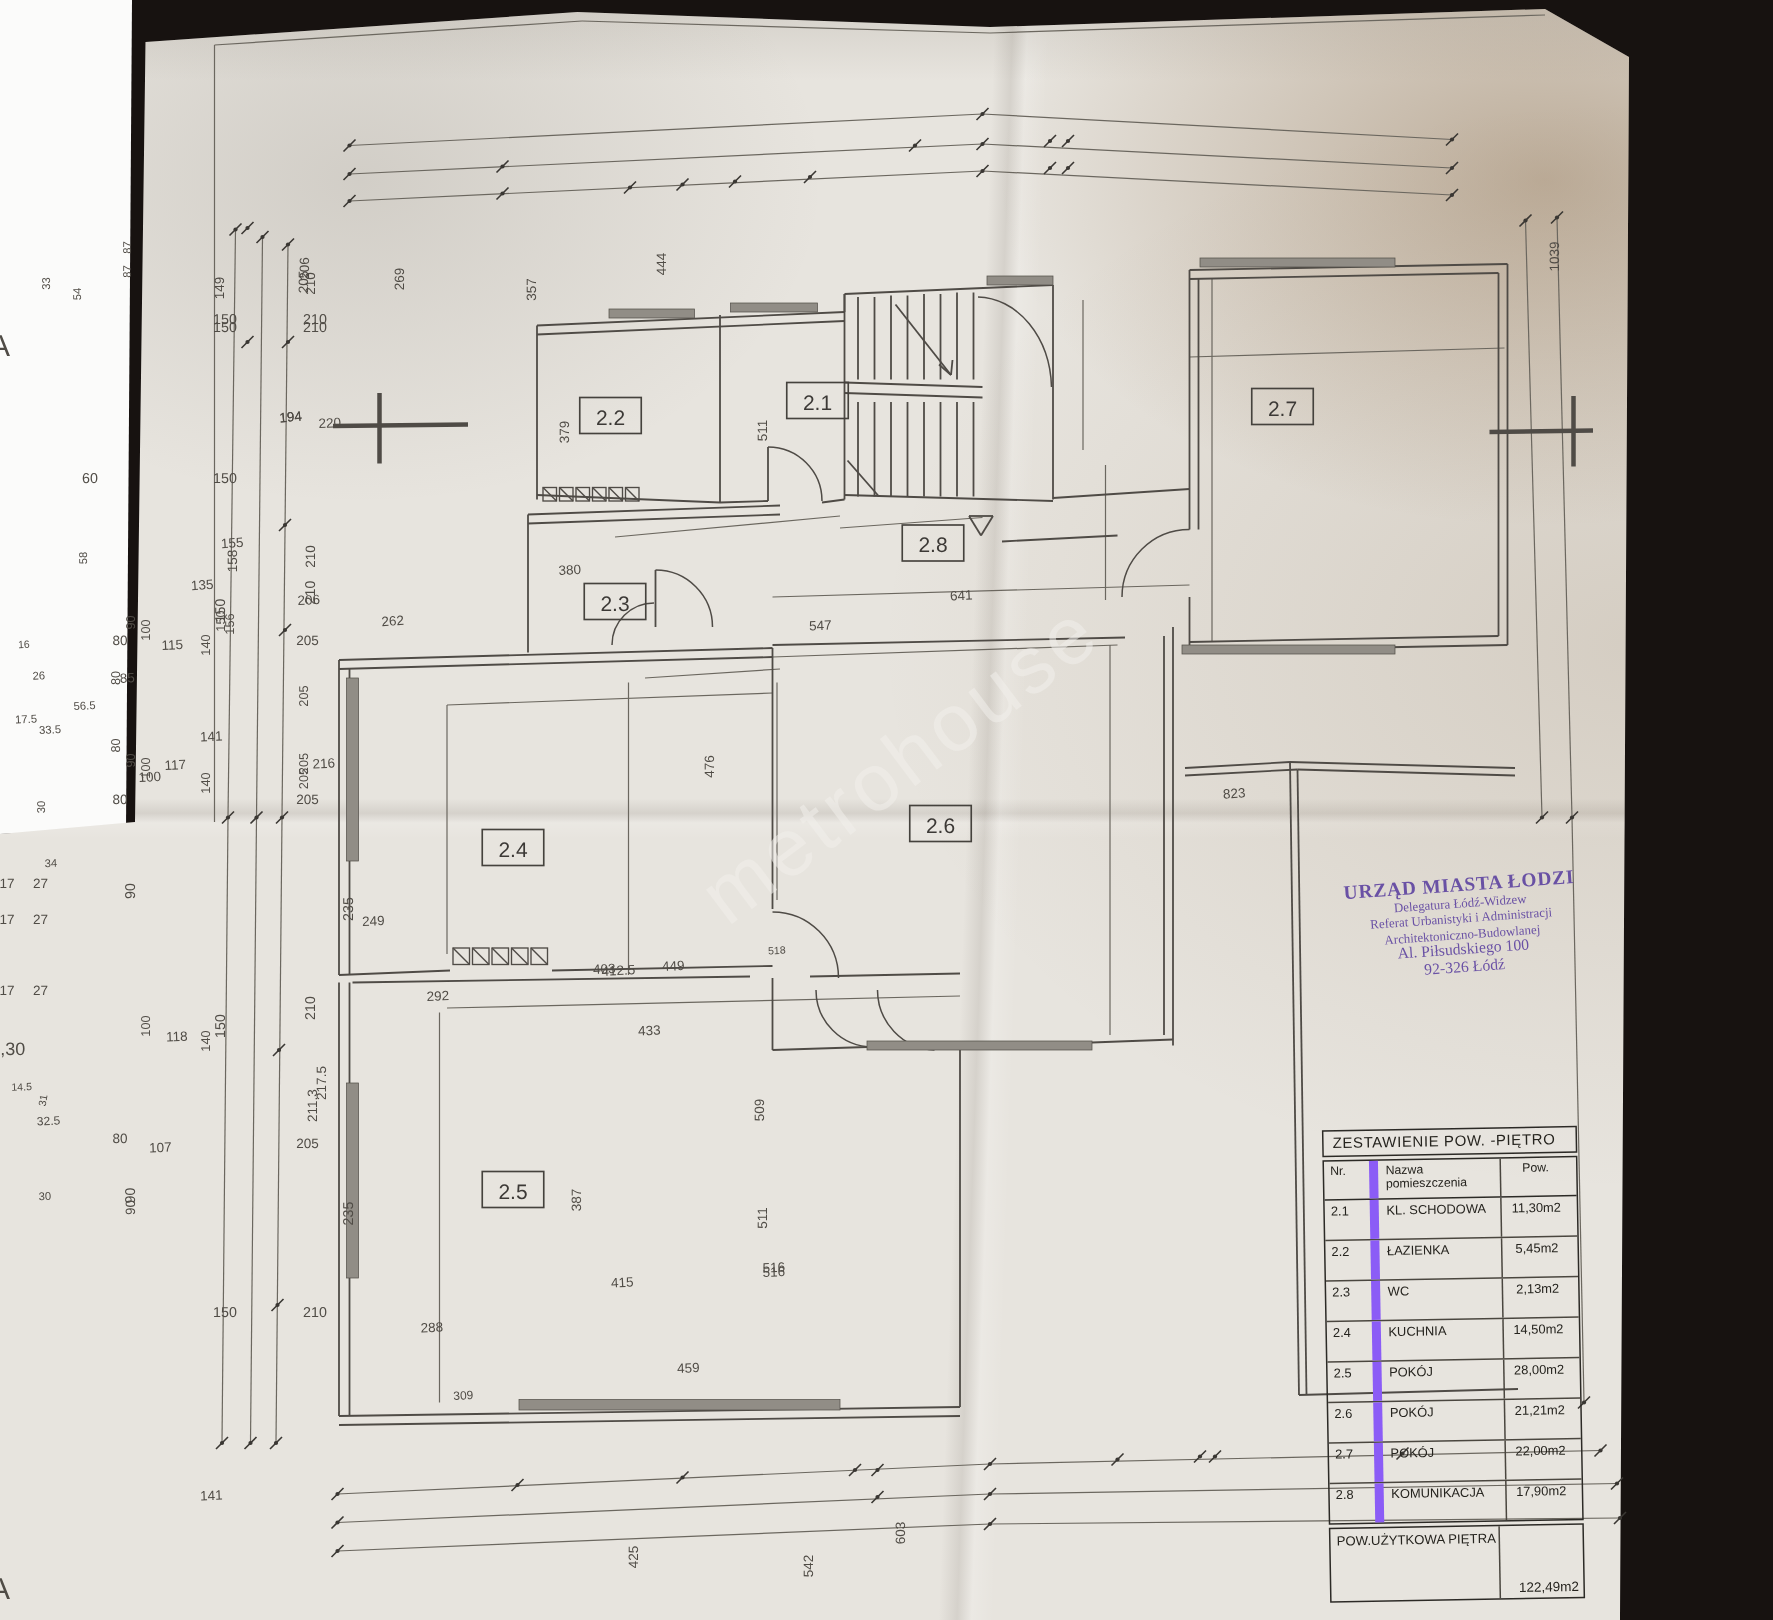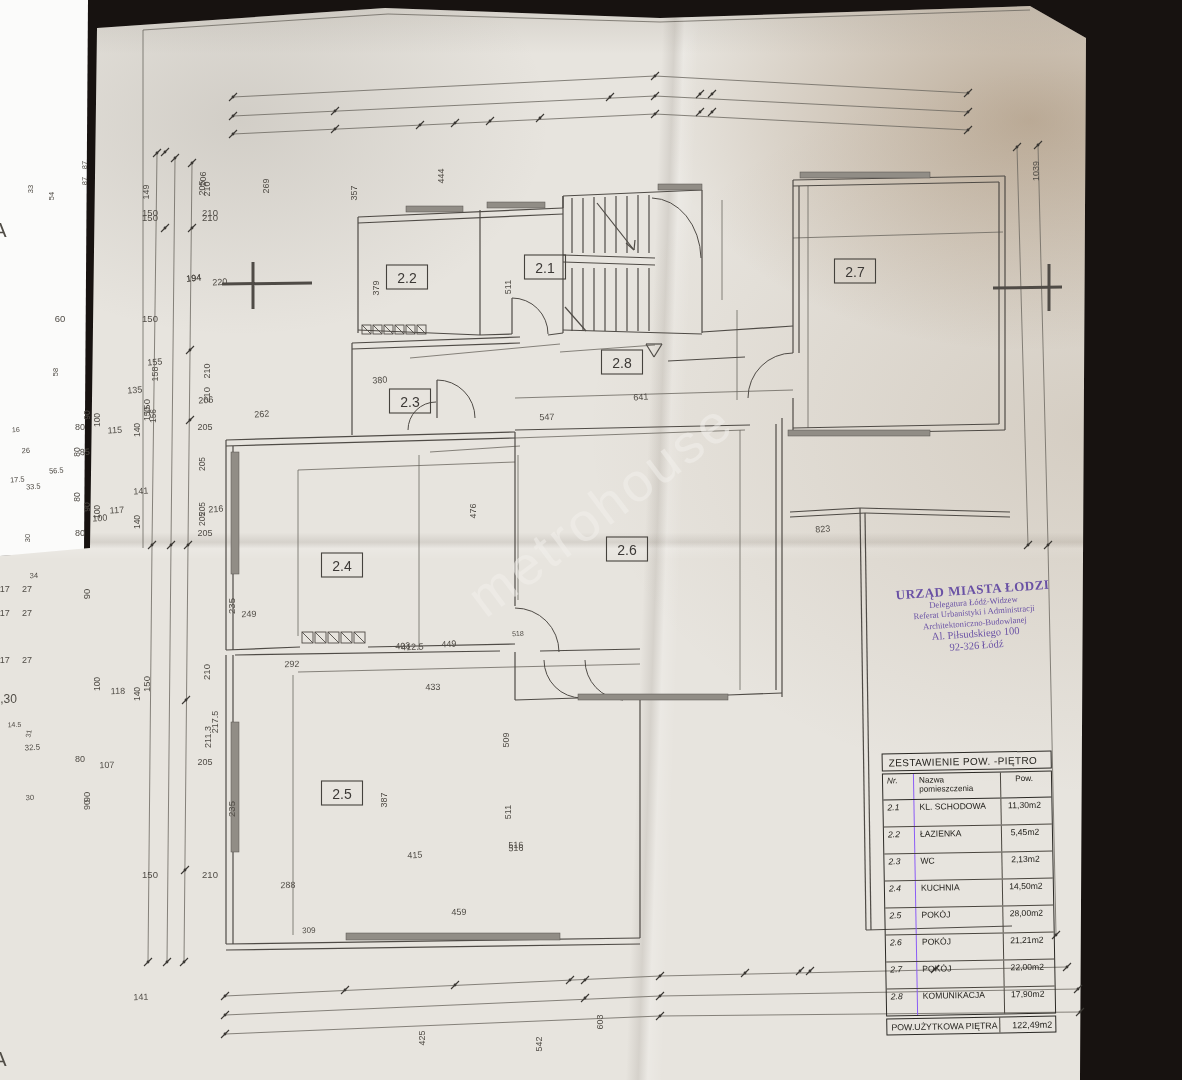--- a/index.html
+++ b/index.html
@@ -26,26 +26,26 @@
   .stamp .s0{font-size:13px;font-weight:bold;letter-spacing:.5px;}
   .stamp .s1,.stamp .s2,.stamp .s3{font-size:8.6px;}
   .stamp .s4,.stamp .s5{font-size:10.5px;}
   .area-table{position:absolute;left:884px;top:752px;width:170px;transform:rotate(-1deg);
     color:#26241f;font-size:8.6px;}
   .area-table .ttl{border:1.2px solid #2c2a26;padding:3px 4px 2px 6px;font-size:10px;letter-spacing:.4px;margin-bottom:2px;background:rgba(255,255,255,.06);}
   .tbl{border:1.2px solid #2c2a26;}
   .trow{display:flex;border-bottom:1px solid #4a463f;}
   .trow:last-child{border-bottom:none;}
   .trow.head{border-bottom:1.2px solid #2c2a26;font-size:8.2px;}
-  .c1{width:26px;padding:2px 0 14px 4px;border-right:1px solid #8b5cf6;font-style:italic;}
+  .c1{width:26px;padding:2px 0 14px 4px;border-right:6px solid #8b5cf6;}
   .c2{flex:1;padding:2px 0 1px 5px;border-right:1px solid #4a463f;}
   .c3{width:46px;padding:2px 4px 1px 0;text-align:center;}
   .foot{display:flex;border:1.2px solid #2c2a26;margin-top:2px;}
   .foot .f1{flex:1;padding:3px 0 2px 4px;border-right:1px solid #4a463f;font-size:8.8px;}
-  .foot .f2{width:52px;padding:3px 3px 2px 0;text-align:right;font-size:9px;}
+  .foot .f2{width:52px;padding:3px 3px 2px 0;text-align:right;font-size:9px;margin-top:33px;}
 </style>
 </head>
 <body>
 
 <div class="shot">
   <div class="white-strip"></div>
   <div class="paper"></div>
   <svg class="plan" id="plan" width="1182" height="1080" viewBox="0 0 1182 1080">
       <line x1="233" y1="97" x2="655" y2="76" stroke="#6b675f" stroke-width="0.8"></line>
       <line x1="655" y1="76" x2="968" y2="93" stroke="#6b675f" stroke-width="0.8"></line>

